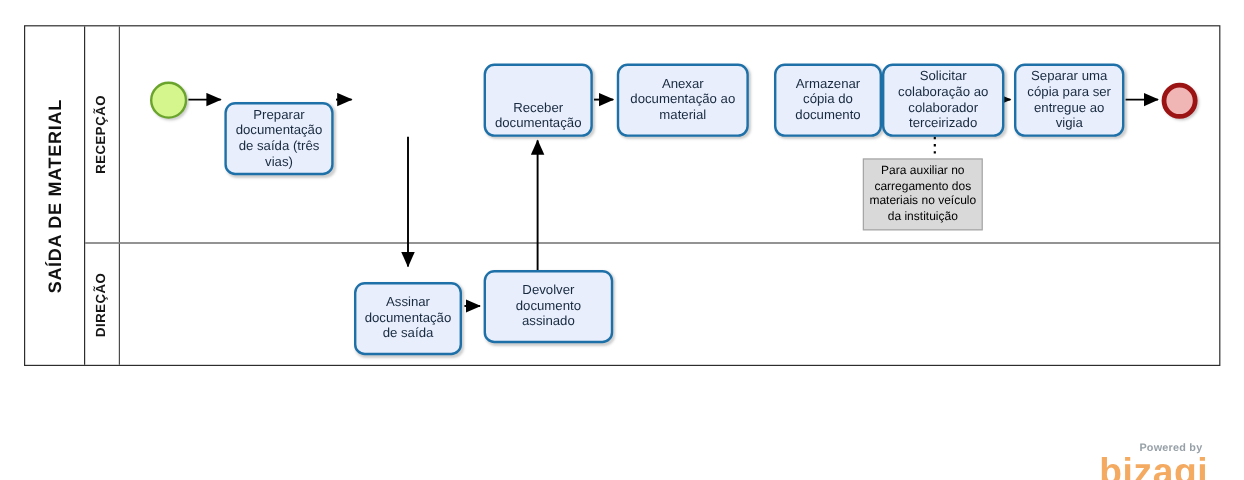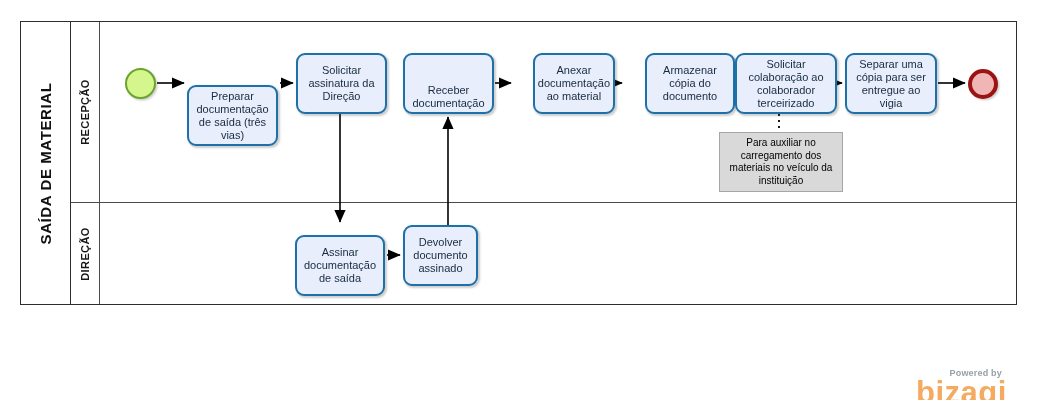--- a/index.html
+++ b/index.html
@@ -48,36 +48,36 @@
     box-shadow: 1.5px 1.5px 2px rgba(60,60,60,0.25); }
   .event-start {
     left: 125px; top: 68px; width: 31px; height: 31px;
     background: #d5f68d; border: 2.5px solid #6aa42c;
   }
   .event-end {
     left: 968px; top: 69px; width: 30px; height: 30px;
     background: #f0b6b6; border: 4px solid #9c1313;
   }
   .annotation {
-    position: absolute; left: 719px; top: 132px; width: 124px; height: 60px;
+    position: absolute; left: 719px; top: 132px; width: 100px; height: 60px;
     box-sizing: border-box; background: #d9d9d9; border: 1px solid #a6a6a6;
     display: flex; align-items: center; justify-content: center; text-align: center;
     font-size: 10px; line-height: 12.5px; color: #000;
   }
 
   
   #t1 { left: 187px; top: 53px; width: 91px; margin-top: 32px; }
   #t2 { left: 296px; top: 53px; width: 91px; }
   #t3 { left: 403px; top: 53px; width: 91px; align-items: flex-end; }
-  #t4 { left: 533px; top: 53px; width: 82px; justify-content: flex-end; }
+  #t4 { left: 514px; top: 53px; width: 110px; justify-content: flex-end; }
   #t5 { left: 625px; top: 53px; width: 90px; margin-left: 20px; }
   #t6 { left: 735px; top: 53px; width: 102px; }
   #t7 { left: 845px; top: 53px; width: 92px; align-items: flex-end; }
   #d1 { left: 295px; top: 235px; width: 90px; }
-  #d2 { left: 403px; top: 225px; width: 75px; }
+  #d2 { left: 403px; top: 225px; width: 108px; }
 
   .connectors { position: absolute; left: 0; top: 0; width: 1037px; height: 400px; }
   .connectors line { stroke: #000; stroke-width: 1.6px; }
   .connectors line.assoc { stroke-dasharray: 2 4; stroke-width: 1.8px; }
 
   
   .branding { position: absolute; left: 916px; top: 320px; width: 86px; margin-top: 48px; }
   .powered-by { font-size: 9px; font-weight: bold; color: #97a0a7; text-align: right; letter-spacing: 0.2px; }
   .brand-name { font-size: 31px; font-weight: bold; color: #f4aa61; line-height: 27px; letter-spacing: 0.5px; margin-top: 1px; }
   .product-name { font-size: 11px; color: #b2b8bb; margin-top: 0px; }
@@ -125,23 +125,20 @@
     <line x1="938" y1="83" x2="965" y2="83" marker-end="url(#arrow)"></line>
     <line class="assoc" x1="779" y1="114" x2="779" y2="131"></line>
   </svg>
 
   <div class="event event-start"></div>
   <div class="event event-end"></div>
 
   <div class="task" id="t1">
     <span>Preparar documentação de saída (três vias)</span>
   </div>
-  <div class="task" id="t2">
-    <span>Solicitar assinatura da Direção</span>
-  </div>
   <div class="task" id="t3">
     <span>Receber documentação</span>
   </div>
   <div class="task" id="t4">
     <span>Anexar documentação ao material</span>
   </div>
   <div class="task" id="t5">
     <span>Armazenar cópia do documento</span>
   </div>
   <div class="task" id="t6">

